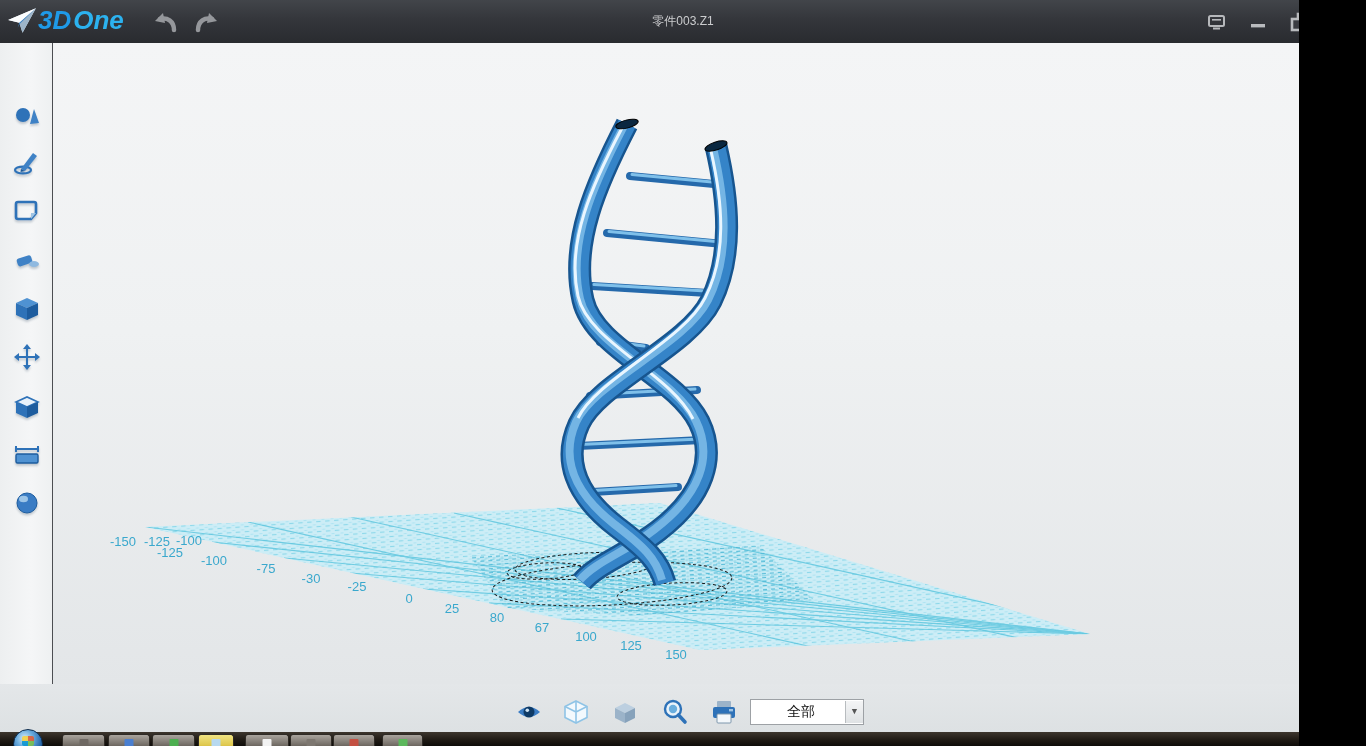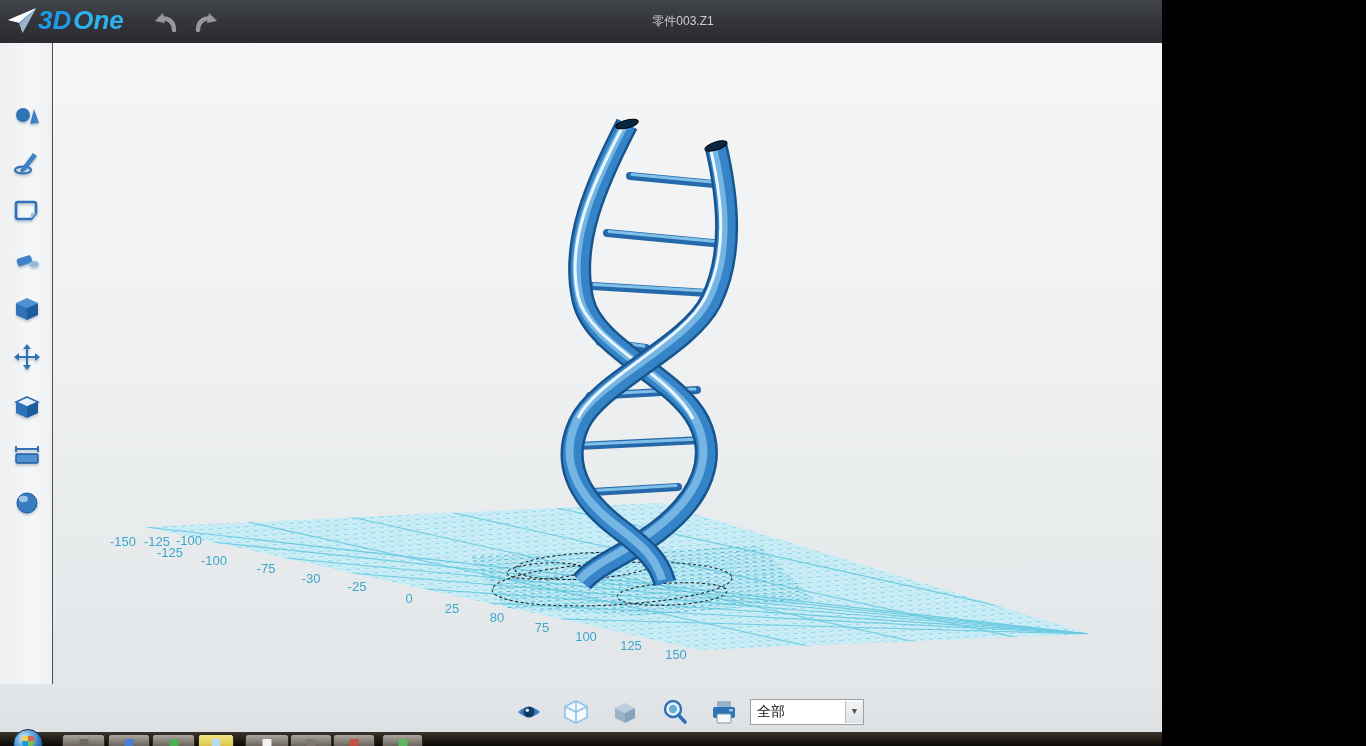--- a/index.html
+++ b/index.html
@@ -1,17 +1,17 @@
 <!DOCTYPE html>
 <html><head>
 <meta charset="utf-8">
 <style>
   html,body{margin:0;padding:0;background:#000;}
-  #app{position:relative;width:1162px;height:746px;overflow:hidden;
-       font-family:"Liberation Sans",sans-serif;background:#e9ecee;}
+  #app{position:relative;width:1299px;height:746px;overflow:hidden;
+       font-family:"Liberation Sans",sans-serif;background:#e9ecee;text-align:center;}
 
   
   .titlebar{position:absolute;left:0;top:0;width:1366px;height:43px;
     background:linear-gradient(180deg,#42454a 0%,#34363b 45%,#292b2f 100%);}
   .brand{position:absolute;left:6px;top:4px;display:flex;align-items:center;}
   .brand-text{font-style:italic;font-weight:bold;font-size:26px;letter-spacing:0;}
   .brand-3d{color:#1f9ae8;}
   .brand-one{color:#2cb2ef;margin-left:2px;}
   .tb-btn{position:absolute;top:8px;width:30px;height:28px;display:flex;
     align-items:center;justify-content:center;cursor:pointer;}
@@ -260,21 +260,21 @@
     <span class="glab" style="left:136px;top:497px">-100</span>
 
     <span class="glab" style="left:117px;top:509px">-125</span>
     <span class="glab" style="left:161px;top:517px">-100</span>
     <span class="glab" style="left:213px;top:525px">-75</span>
     <span class="glab" style="left:258px;top:535px">-30</span>
     <span class="glab" style="left:304px;top:543px">-25</span>
     <span class="glab" style="left:356px;top:555px">0</span>
     <span class="glab" style="left:399px;top:565px">25</span>
     <span class="glab" style="left:444px;top:574px">80</span>
-    <span class="glab" style="left:489px;top:584px">75</span>
+    <span class="glab" style="left:489px;top:584px">67</span>
     <span class="glab" style="left:533px;top:593px">100</span>
     <span class="glab" style="left:578px;top:602px">125</span>
     <span class="glab" style="left:623px;top:611px">150</span>
 
     <div class="measure">281.825 mm</div>
   </div>
 
   <div class="right-strip"></div>
   <div class="collapse">&lt; &lt;</div>
 

